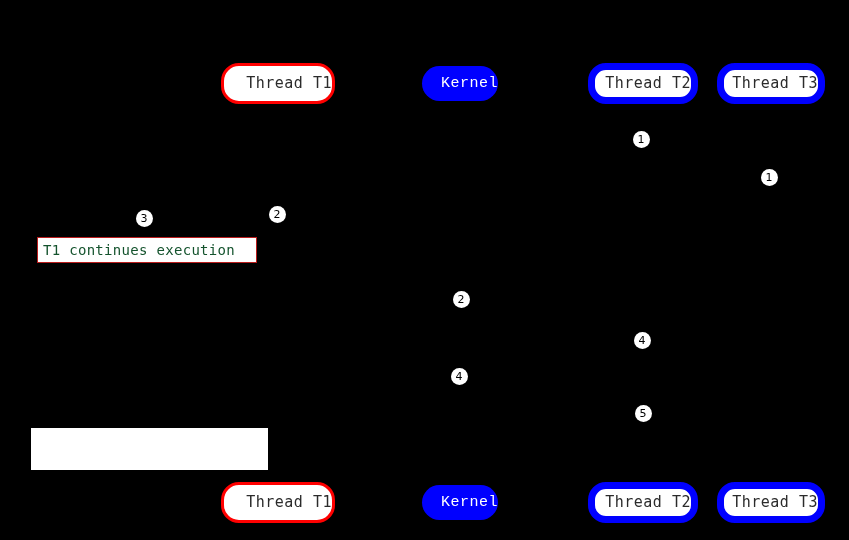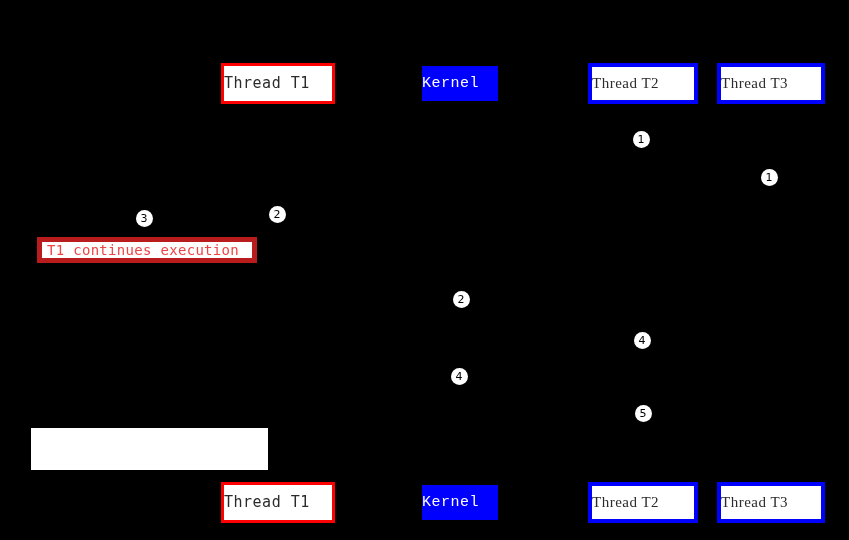--- a/index.html
+++ b/index.html
@@ -18,37 +18,37 @@
     background: #000000;
     overflow: hidden;
   }
 
   
   .participant {
     position: absolute;
     box-sizing: border-box;
     display: flex;
     align-items: center;
-    justify-content: flex-start;
+    justify-content: flex-end;
     font-family: "DejaVu Sans Mono", monospace;
     font-size: 15px;
     letter-spacing: 0.5px;
     white-space: nowrap;
     line-height: 1;
+    border-radius: 18px;
   }
   .participant.style-red {
     background: #ffffff;
     border: 3px solid #ff0000;
     color: #2b2b2b;
   }
   .participant.style-blue-outline {
     background: #ffffff;
-    border: 4px solid #a16207;
+    border: 7px solid #a16207;
     color: #2b2b2b;
-    font-family: Liberation Serif, serif;
   }
   .participant.style-blue-fill {
     background: #0000ff;
     border: 0 solid #0000ff;
     color: #ffffff;
     font-family: Liberation Mono, monospace;
   }
 
   
   .lifeline {
@@ -72,22 +72,22 @@
     font-size: 11px;
     line-height: 1;
     font-weight: 400;
   }
 
   
   .note {
     position: absolute;
     box-sizing: border-box;
     background: #ffffff;
-    border: 5px solid #b91c1c;
-    color: #ef4444;
+    border: 1px solid #b91c1c;
+    color: #14532d;
     font-family: "DejaVu Sans Mono", monospace;
     font-size: 14px;
     letter-spacing: 0.3px;
     display: flex;
     align-items: center;
     justify-content: flex-start;
     padding: 0 5px;
     white-space: nowrap;
     line-height: 1;
   }

